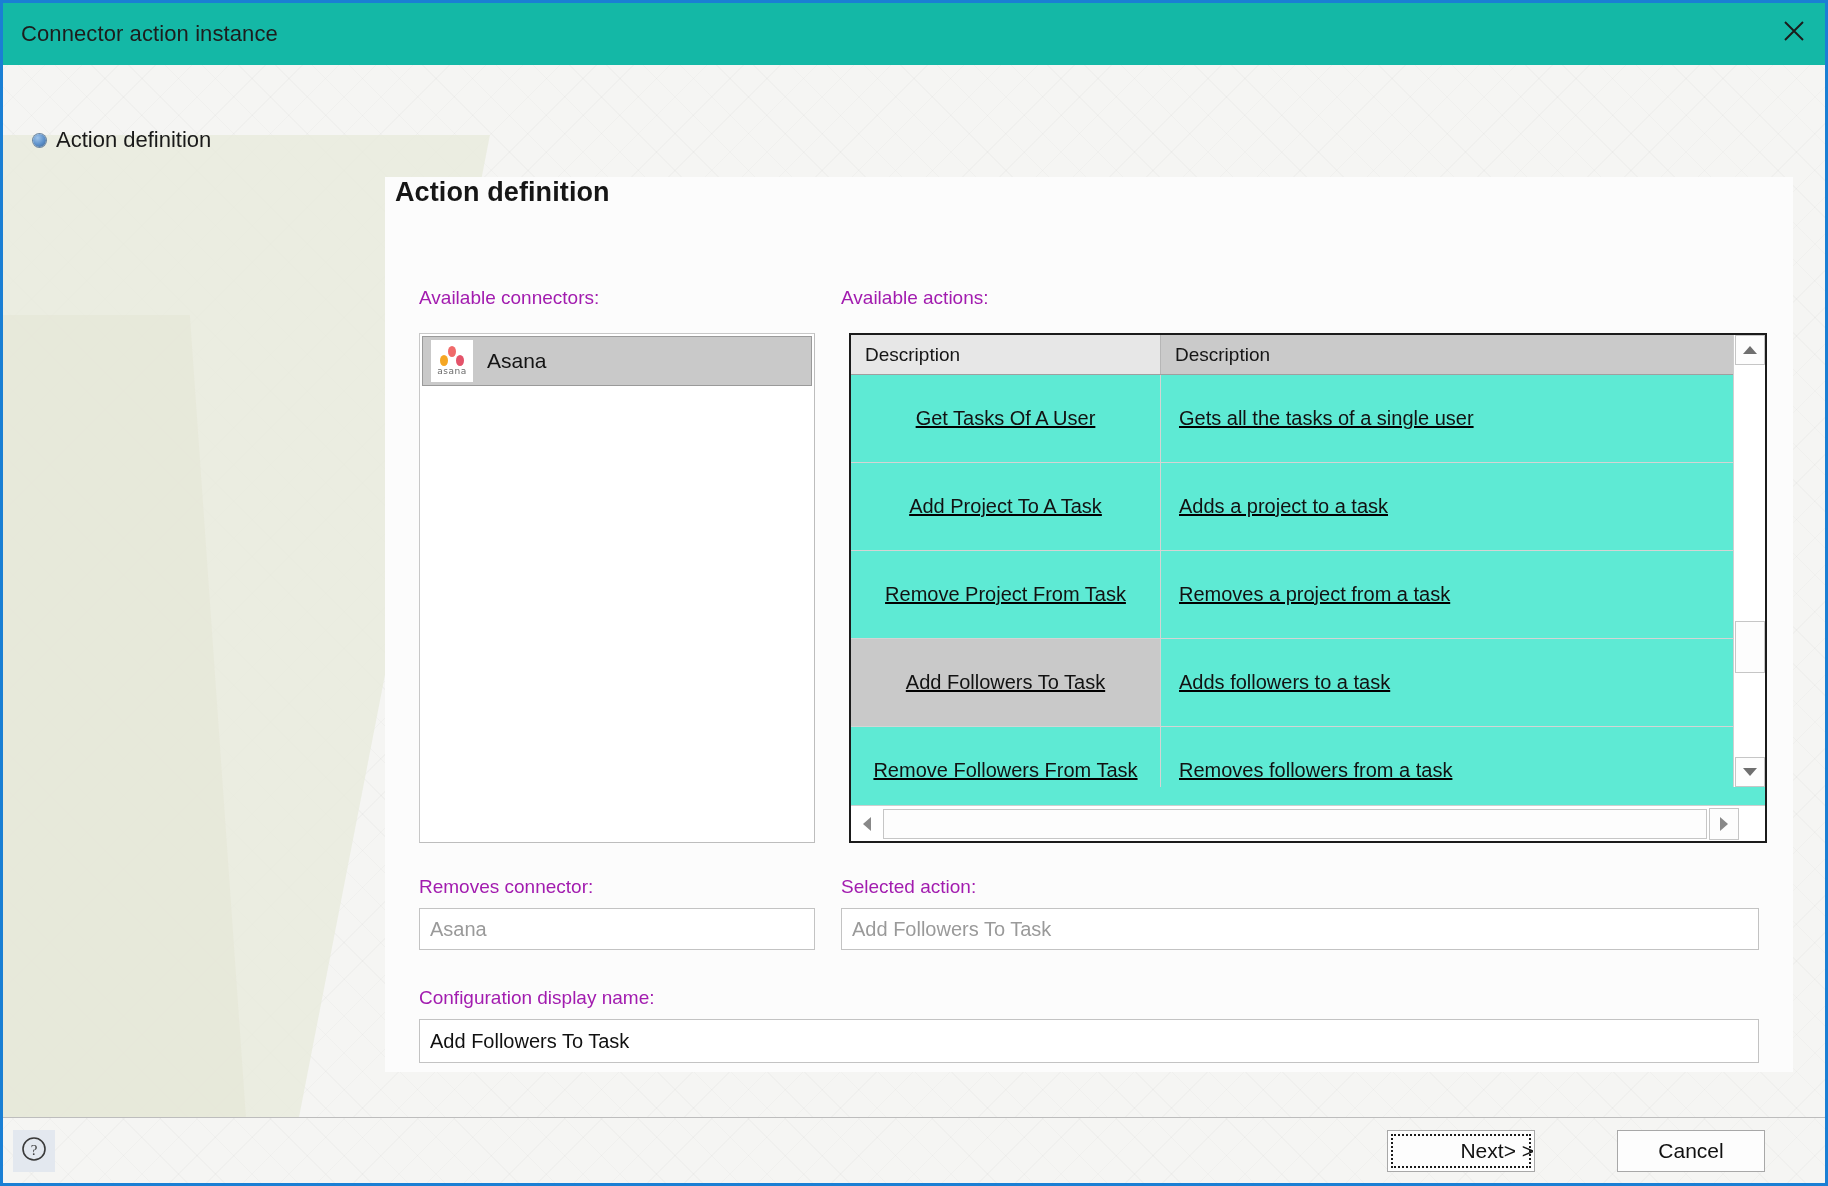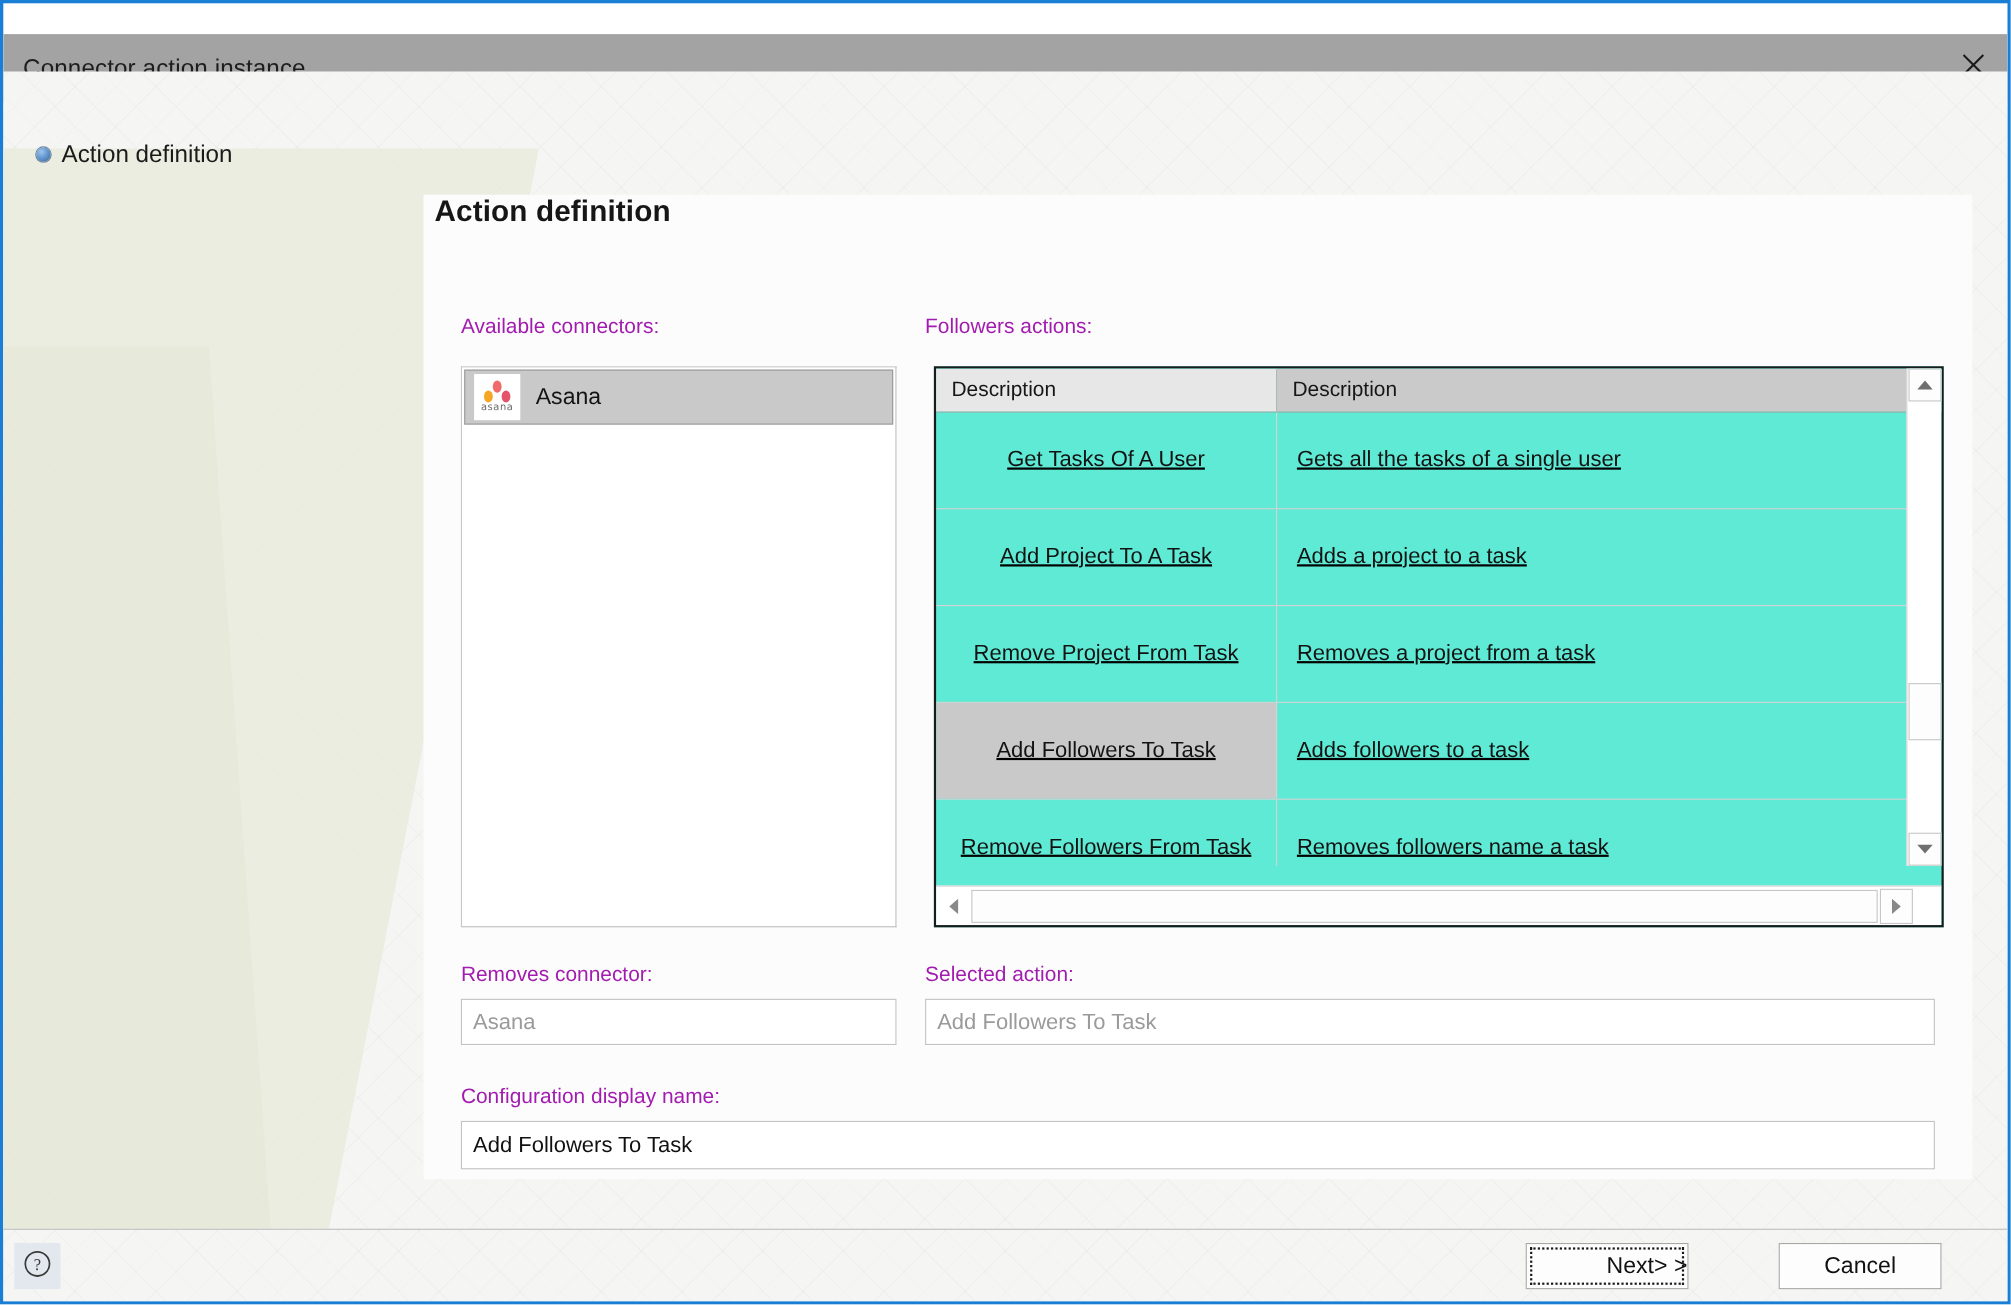--- a/index.html
+++ b/index.html
@@ -16,22 +16,22 @@
     width: 1828px; height: 1186px;
     background: #ffffff;
     border: 3px solid #1a7fd4;
     overflow: hidden;
   }
 
   
   #titlebar {
     position: absolute; left: 0; top: 0;
     width: 1822px; height: 62px;
-    background: #a3a3a3;
-    display: flex; align-items: center; margin-top: 28px;
+    background: #14b8a6;
+    display: flex; align-items: center;
   }
   #title-text {
     margin-left: 18px;
     font-size: 22px;
     color: #1d1d1d;
     letter-spacing: .1px;
   }
   #close-btn {
     position: absolute; right: 0; top: 0;
     width: 62px; height: 56px;
@@ -362,21 +362,21 @@
               <i></i>
               <i></i>
               <i></i>
             </span>
           <span class="asana-word">asana</span>
         </span>
         <span id="connector-name">Asana</span>
       </div>
     </div>
 
-    <div class="field-label" style="left:838px; top:222px;">Followers actions:</div>
+    <div class="field-label" style="left:838px; top:222px;">Available actions:</div>
 
     <div id="actions-box">
 
       <div id="grid-header">
         <div class="gh" id="gh-1">Description</div>
         <div class="gh" id="gh-2">Description</div>
         <div id="gh-corner"></div>
       </div>
 
       <div id="grid-body">
@@ -391,21 +391,21 @@
           <div class="grid-row">
             <div class="cell-1">Remove Project From Task</div>
             <div class="cell-2">Removes a project from a task</div>
           </div>
           <div class="grid-row selected">
             <div class="cell-1">Add Followers To Task</div>
             <div class="cell-2">Adds followers to a task</div>
           </div>
           <div class="grid-row">
             <div class="cell-1">Remove Followers From Task</div>
-            <div class="cell-2">Removes followers name a task</div>
+            <div class="cell-2">Removes followers from a task</div>
           </div>
         </div>
 
       <div id="vscroll">
         <div class="sb-arrow" id="vscroll-up">
           <span class="tri tri-up"></span>
         </div>
         <div id="vscroll-thumb"></div>
         <div class="sb-arrow" id="vscroll-down">
           <span class="tri tri-down"></span>

